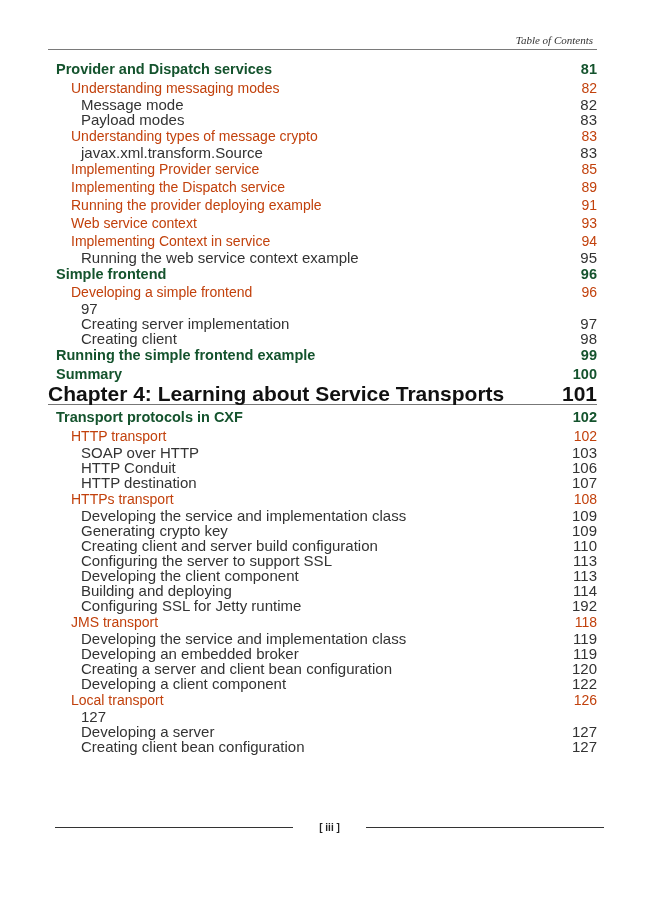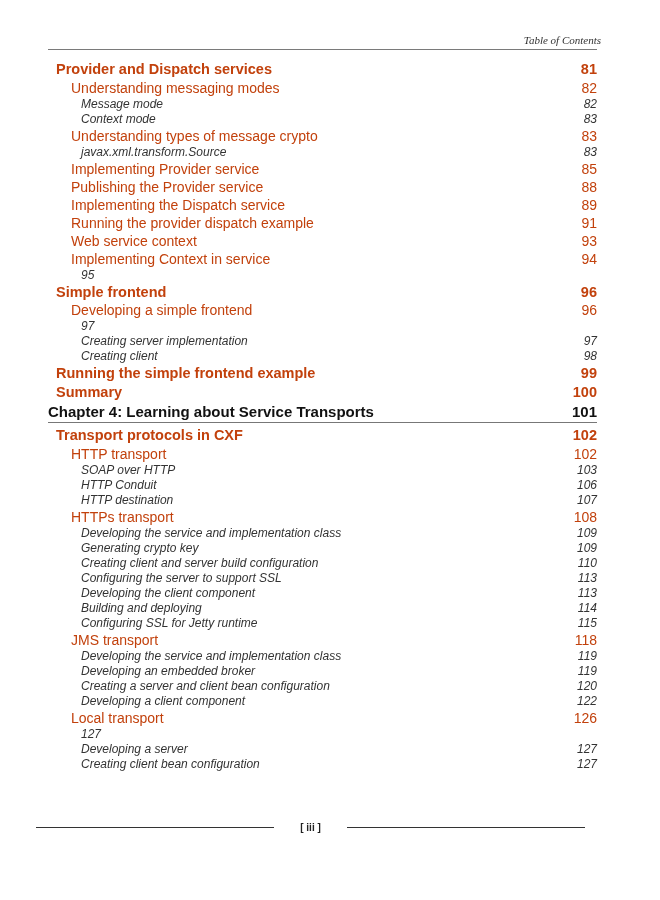--- a/index.html
+++ b/index.html
@@ -1,31 +1,31 @@
 <!DOCTYPE html>
 <html><head>
 <meta charset="utf-8">
 <style>
   html, body { margin: 0; padding: 0; background: #ffffff; }
   body { width: 660px; height: 900px; position: relative; overflow: hidden;
          font-family: "Liberation Sans", sans-serif; color: #1e1e1e; }
-  .running-head { position: absolute; left: 52px; top: 34px; width: 549px;
+  .running-head { position: absolute; left: 44px; top: 34px; width: 549px;
          text-align: right; font-family: "Liberation Serif", serif; font-style: italic;
          font-size: 11px; color: #333; }
   .head-rule { position: absolute; left: 48px; top: 49px; width: 549px; height: 0;
          border-top: 1.5px solid #7a7a7a; }
   .toc { position: absolute; left: 48px; top: 60px; width: 549px; }
   .row { display: flex; justify-content: space-between; align-items: baseline; white-space: nowrap; }
   .row .num { text-align: left; }
-  .l1 { font-size: 14.5px; font-weight: bold; height: 18.5px; line-height: 18.5px; padding-left: 8px; color: #c2410c; }
+  .l1 { font-size: 14.5px; font-weight: bold; height: 18.5px; line-height: 18.5px; padding-left: 8px; color: #14532d; }
   .l2 { font-size: 14px; height: 18px; line-height: 18px; padding-left: 23px; color: #c2410c; }
-  .l3 { font-size: 12px; height: 15px; line-height: 15px; padding-left: 33px; color: #333; font-style: italic; }
-  .ch { font-size: 15px; font-weight: bold; height: 21px; line-height: 21px; padding-left: 0;
+  .l3 { font-size: 15px; height: 15px; line-height: 15px; padding-left: 33px; color: #333; }
+  .ch { font-size: 21px; font-weight: bold; height: 21px; line-height: 21px; padding-left: 0;
         border-bottom: 1.5px solid #777; margin-bottom: 3px; color: #111; }
-  .foot { position: absolute; left: 36px; top: 822px; width: 549px; display: flex; align-items: center; gap: 20px; }
+  .foot { position: absolute; left: 55px; top: 822px; width: 549px; display: flex; align-items: center; gap: 20px; }
   .foot .line { flex: 1; height: 0; border-top: 1.2px solid #333; }
   .foot .pg { font-size: 10px; font-weight: bold; padding: 0 6px; color: #222; }
 </style>
 </head>
 <body>
 
 <div class="running-head">Table of Contents</div>
 <div class="head-rule"></div>
 
 <div class="toc" id="toc">
@@ -35,56 +35,53 @@
     </div>
     <div class="row l2">
       <span class="title">Understanding messaging modes</span>
       <span class="num">82</span>
     </div>
     <div class="row l3">
       <span class="title">Message mode</span>
       <span class="num">82</span>
     </div>
     <div class="row l3">
-      <span class="title">Context mode</span>
+      <span class="title">Payload modes</span>
       <span class="num">83</span>
     </div>
     <div class="row l2">
       <span class="title">Understanding types of message crypto</span>
       <span class="num">83</span>
     </div>
     <div class="row l3">
       <span class="title">javax.xml.transform.Source</span>
       <span class="num">83</span>
     </div>
     <div class="row l2">
       <span class="title">Implementing Provider service</span>
       <span class="num">85</span>
     </div>
     <div class="row l2">
-      <span class="title">Publishing the Provider service</span>
-      <span class="num">88</span>
-    </div>
-    <div class="row l2">
       <span class="title">Implementing the Dispatch service</span>
       <span class="num">89</span>
     </div>
     <div class="row l2">
-      <span class="title">Running the provider dispatch example</span>
+      <span class="title">Running the provider deploying example</span>
       <span class="num">91</span>
     </div>
     <div class="row l2">
       <span class="title">Web service context</span>
       <span class="num">93</span>
     </div>
     <div class="row l2">
       <span class="title">Implementing Context in service</span>
       <span class="num">94</span>
     </div>
     <div class="row l3">
+      <span class="title">Running the web service context example</span>
       <span class="num">95</span>
     </div>
     <div class="row l1">
       <span class="title">Simple frontend</span>
       <span class="num">96</span>
     </div>
     <div class="row l2">
       <span class="title">Developing a simple frontend</span>
       <span class="num">96</span>
     </div>
@@ -154,21 +151,21 @@
     <div class="row l3">
       <span class="title">Developing the client component</span>
       <span class="num">113</span>
     </div>
     <div class="row l3">
       <span class="title">Building and deploying</span>
       <span class="num">114</span>
     </div>
     <div class="row l3">
       <span class="title">Configuring SSL for Jetty runtime</span>
-      <span class="num">115</span>
+      <span class="num">192</span>
     </div>
     <div class="row l2">
       <span class="title">JMS transport</span>
       <span class="num">118</span>
     </div>
     <div class="row l3">
       <span class="title">Developing the service and implementation class</span>
       <span class="num">119</span>
     </div>
     <div class="row l3">

